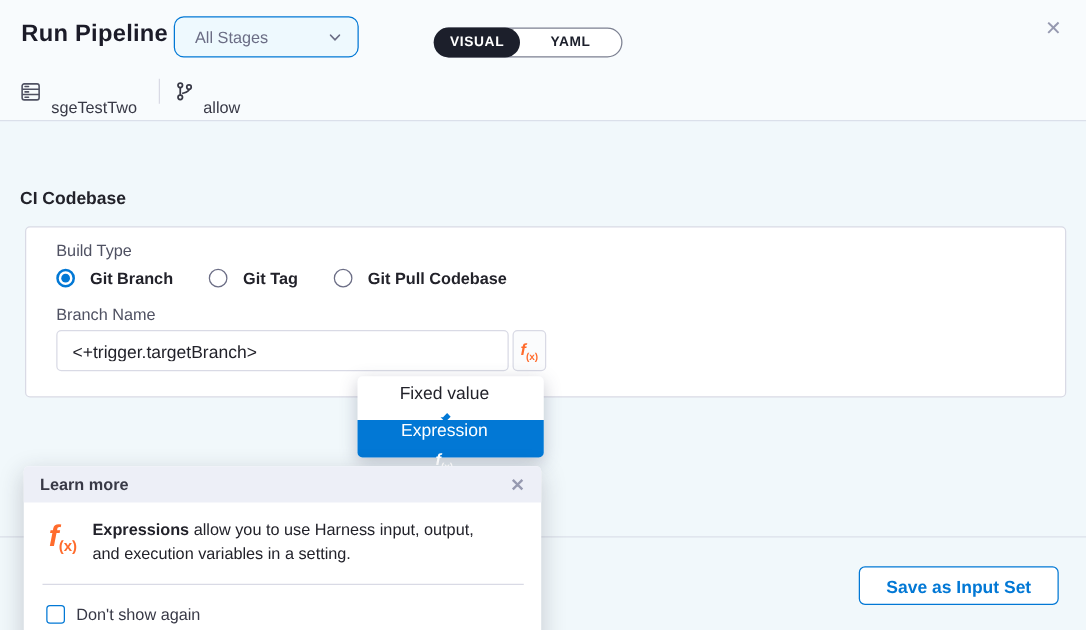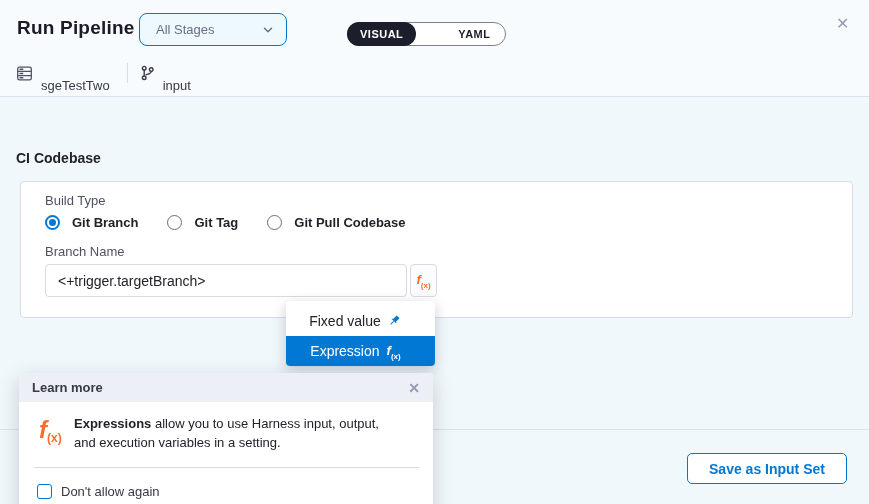--- a/index.html
+++ b/index.html
@@ -25,22 +25,22 @@
   }
   .stage-select .sel-label { font-size:13px; color:#6b6d85; }
   .stage-select .chev { margin-left:auto; display:flex; }
   .view-toggle {
     position:absolute; left:347px; top:22px; height:24px;
     display:inline-flex; align-items:stretch;
     border:1px solid #7c8091; border-radius:13px; background:#ffffff;
   }
   .view-toggle .seg {
     font-size:11px; font-weight:800; letter-spacing:.5px;
-    display:flex; align-items:center; padding:0 14px; cursor:pointer;
-    color:#1c1f2b; border-radius:13px;margin-left:28px;
+    display:flex; align-items:center; padding:0 24px; cursor:pointer;
+    color:#1c1f2b; border-radius:13px;
   }
   .view-toggle .seg.active {
     background:#1c1f2b; color:#ffffff; margin:-1px 0 -1px -1px; padding:0 13px;
   }
   .close-x {
     position:absolute; left:836px; top:15px; font-size:16px; color:#9699b0;
     cursor:pointer; line-height:18px;
   }
   .meta-row { position:absolute; left:16px; top:62px; height:22px; display:flex; align-items:center; }
   .meta-row .meta-label { font-size:13px; color:#383946; margin-left:8px;margin-top:24px; }
@@ -89,22 +89,22 @@
   .fxg.big .fxf { font-size:24px; }
   .fxg.big sub { font-size:12px; }
   .fxg.white { color:#ffffff; }
   
   .vt-menu {
     position:absolute; left:286px; top:301px; width:149px; z-index:4;
     background:#ffffff; border-radius:4px; padding-top:5px;
     box-shadow:0 4px 14px rgba(64,68,97,.28);
   }
   .vt-item {
-    height:30px; display:flex; align-items:center; justify-content:center;
-    gap:7px; padding-right:10px; font-size:14px; color:#22222a; cursor:pointer;
+    height:30px; display:flex; align-items:center; justify-content:space-between;
+    gap:7px; padding-right:10px; font-size:14px; color:#22222a; cursor:pointer;flex-direction:column;
   }
   .vt-item.selected {
     background:#0278d5; color:#ffffff; border-radius:0 0 4px 4px;
   }
   
   .popover {
     position:absolute; left:19px; top:373px; width:414px; height:150px; z-index:5;
     background:#ffffff; border-radius:4px;
     box-shadow:0 6px 20px rgba(40,41,61,.22);
   }
@@ -176,21 +176,21 @@
       <span class="vdiv"></span>
       <span>
         <svg width="15" height="16" viewBox="0 0 15 16">
           <circle cx="4.2" cy="3.2" r="1.8" fill="none" stroke="#383946" stroke-width="1.4"></circle>
           <circle cx="11.2" cy="4.6" r="1.8" fill="none" stroke="#383946" stroke-width="1.4"></circle>
           <circle cx="4.2" cy="12.8" r="1.8" fill="none" stroke="#383946" stroke-width="1.4"></circle>
           <line x1="4.2" y1="5" x2="4.2" y2="11" stroke="#383946" stroke-width="1.4"></line>
           <path d="M11.2 6.4c0 2.2-3 2.6-5.5 3.4" fill="none" stroke="#383946" stroke-width="1.4"></path>
         </svg>
       </span>
-      <span class="meta-label">input</span>
+      <span class="meta-label">allow</span>
     </div>
   </div>
 
   <div class="section-title">CI Codebase</div>
 
   <div class="card">
     <div class="field-label lbl-build">Build Type</div>
 
     <div class="radio-row">
       <span class="radio-opt">
@@ -237,20 +237,20 @@
       <span class="pop-title">Learn more</span>
       <span class="pop-close">✕</span>
     </div>
     <span class="fxg big pop-fx"><span class="fxf">f</span><sub>(x)</sub></span>
     <div class="pop-text">
       <b>Expressions</b><span> allow you to use Harness input, output, and execution variables in a setting.</span>
     </div>
     <div class="pop-divider"></div>
     <div class="pop-check-row">
       <span class="checkbox"></span>
-      <span class="cklabel">Don't allow again</span>
+      <span class="cklabel">Don't show again</span>
     </div>
   </div>
 
   <div class="footer-divider"></div>
   <button class="save-btn">Save as Input Set</button>
 
 </div>
 
 </body></html>

